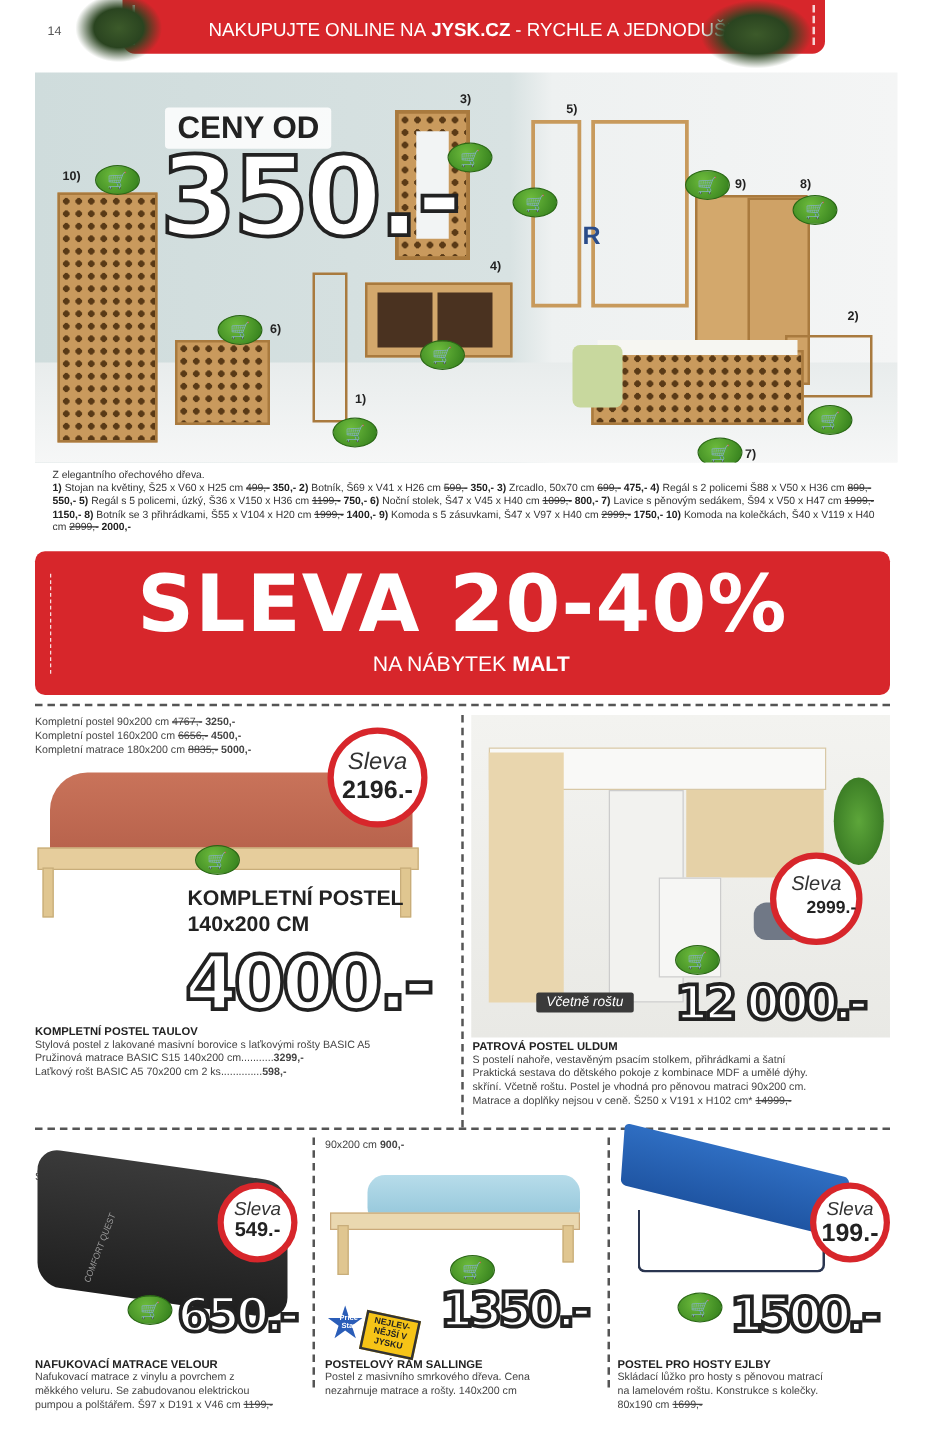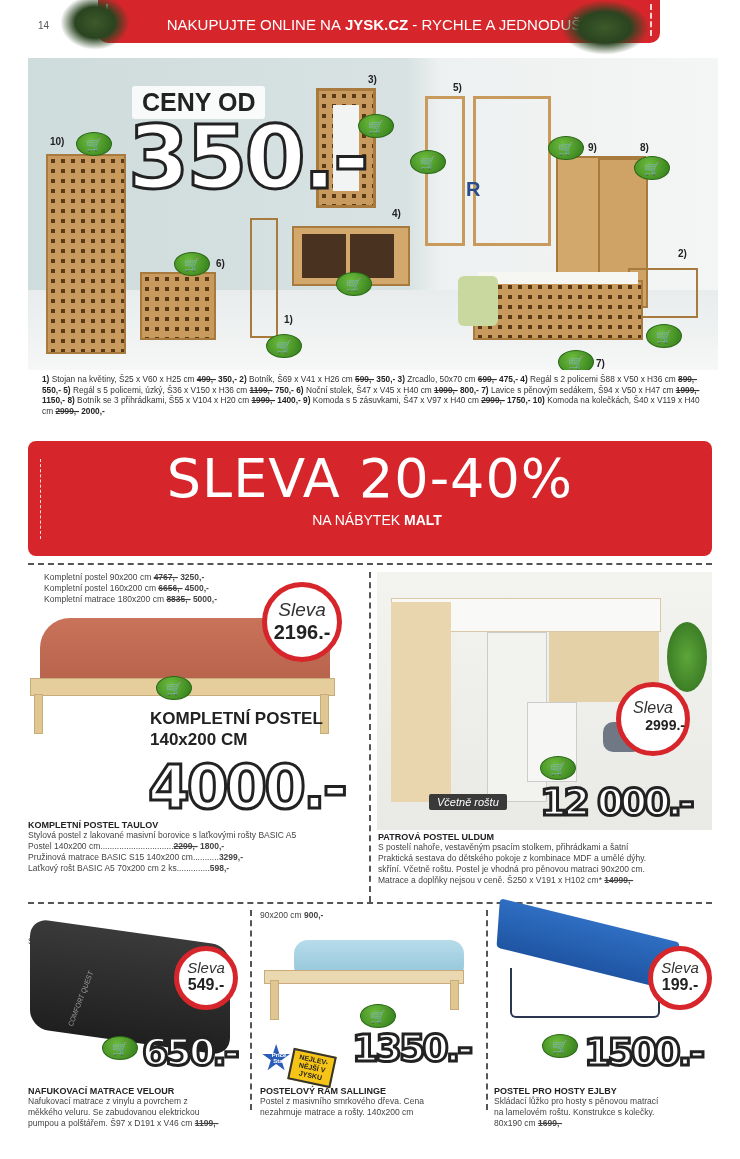--- a/index.html
+++ b/index.html
@@ -18,26 +18,26 @@
   .wood { background: #c89a5c; border: 2px solid #a97a3e; }
   .lattice { background-image: radial-gradient(#5a3a16 35%, transparent 36%); background-size: 10px 10px; background-color: #c99a5d; }
   .ceny-od { left: 104px; top: 28px; background: rgba(255,255,255,0.85); padding: 2px 10px; font-size: 25px; font-weight: bold; color: #222; border-radius: 3px; }
   .big-outline { font-family: "DejaVu Sans", sans-serif; font-weight: bold; color: #fff; -webkit-text-stroke: 3px #222; letter-spacing: -3px; }
   .hero-price { left: 100px; top: 48px; font-size: 88px; }
   .num-label { font-size: 10px; font-weight: bold; color: #222; }
   .cart { width: 36px; height: 24px; border-radius: 50%; background: radial-gradient(circle at 40% 35%, #6dbb3c, #2f7a1a); display: flex; align-items: center; justify-content: center; color: #fff; font-size: 13px; border: 1px solid #2a6815; }
 
   .hero-text { left: 42px; top: 374px; width: 670px; font-size: 8.3px; line-height: 10.6px; color: #333; }
   .hero-text b { color: #222; }
-  .strike { text-decoration: line-through; font-weight: bold; }
+  .strike { text-decoration: line-through; font-weight: normal; }
 
   .sale-banner { left: 28px; top: 441px; width: 684px; height: 115px; background: #d7262b; border-radius: 8px; color: #fff; text-align: center; }
   .sale-banner .dash { position: absolute; left: 12px; top: 18px; height: 80px; border-left: 1.5px dashed rgba(255,255,255,0.85); }
-  .sale-title { font-size: 54px; font-weight: normal; letter-spacing: 1px; padding-top: 6px; font-family: "DejaVu Sans", sans-serif; text-align: center; }
-  .sale-sub { font-size: 14px; margin-top: 2px; padding-left: 14px; }
+  .sale-title { font-size: 63px; font-weight: bold; letter-spacing: 1px; padding-top: 6px; font-family: "DejaVu Sans", sans-serif; text-align: center; }
+  .sale-sub { font-size: 17px; margin-top: 2px; padding-left: 14px; }
   .sale-sub b { font-weight: bold; }
 
   .hdash { height: 0; border-top: 2px dashed #555; }
   .vdash { width: 0; border-left: 2px dashed #555; }
 
   .small-text { font-size: 8.5px; line-height: 11px; color: #444; }
   .prod-title { font-size: 9px; font-weight: bold; color: #222; }
   .bubble { border: 5px solid #d7262b; border-radius: 50%; background: #fff; text-align: center; }
   .bubble .sl { font-style: italic; color: #333; }
   .bubble .pr { font-weight: bold; color: #222; }
@@ -112,20 +112,21 @@
   <div class="abs cart" style="left:146px;top:194px;">🛒</div>
   <div class="abs cart" style="left:308px;top:214px;">🛒</div>
   <div class="abs cart" style="left:238px;top:276px;">🛒</div>
   <div class="abs cart" style="left:520px;top:78px;">🛒</div>
   <div class="abs cart" style="left:606px;top:98px;">🛒</div>
   <div class="abs cart" style="left:618px;top:266px;">🛒</div>
   <div class="abs cart" style="left:530px;top:292px;">🛒</div>
 </div>
 
 <div class="abs hero-text">
+  <div>Z elegantního ořechového dřeva.</div>
   <div>
     <span><b>1)</b> <span>Stojan na květiny, Š25 x V60 x H25 cm</span> <span class="strike">499,-</span> <b>350,-</b></span>
     <span><b>2)</b> <span>Botník, Š69 x V41 x H26 cm</span> <span class="strike">599,-</span> <b>350,-</b></span>
     <span><b>3)</b> <span>Zrcadlo, 50x70 cm</span> <span class="strike">699,-</span> <b>475,-</b></span>
     <span><b>4)</b> <span>Regál s 2 policemi Š88 x V50 x H36 cm</span> <span class="strike">899,-</span> <b>550,-</b></span>
     <span><b>5)</b> <span>Regál s 5 policemi, úzký, Š36 x V150 x H36 cm</span> <span class="strike">1199,-</span> <b>750,-</b></span>
     <span><b>6)</b> <span>Noční stolek, Š47 x V45 x H40 cm</span> <span class="strike">1099,-</span> <b>800,-</b></span>
     <span><b>7)</b> <span>Lavice s pěnovým sedákem, Š94 x V50 x H47 cm</span> <span class="strike">1999,-</span> <b>1150,-</b></span>
     <span><b>8)</b> <span>Botník se 3 přihrádkami, Š55 x V104 x H20 cm</span> <span class="strike">1999,-</span> <b>1400,-</b></span>
     <span><b>9)</b> <span>Komoda s 5 zásuvkami, Š47 x V97 x H40 cm</span> <span class="strike">2999,-</span> <b>1750,-</b></span>
@@ -140,21 +141,21 @@
     <span>NA NÁBYTEK</span> <b>MALT</b>
   </div>
 </div>
 
 <div class="abs hdash" style="left:28px;top:563px;width:684px;"></div>
 <div class="abs vdash" style="left:369px;top:572px;height:330px;"></div>
 <div class="abs hdash" style="left:28px;top:902px;width:684px;"></div>
 <div class="abs vdash" style="left:250px;top:910px;height:200px;"></div>
 <div class="abs vdash" style="left:486px;top:910px;height:200px;"></div>
 
-<div class="abs small-text" style="left:28px;top:572px;margin-left:16px;">
+<div class="abs small-text" style="left:28px;top:572px;">
   <div><span>Kompletní postel 90x200 cm</span> <span class="strike">4767,-</span> <b>3250,-</b></div>
   <div><span>Kompletní postel 160x200 cm</span> <span class="strike">6656,-</span> <b>4500,-</b></div>
   <div><span>Kompletní matrace 180x200 cm</span> <span class="strike">8835,-</span> <b>5000,-</b></div>
 </div>
 <div class="abs bed1">
   <div class="abs mattress"></div>
   <div class="abs frame"></div>
   <div class="abs leg" style="left:4px;top:76px;"></div>
   <div class="abs leg" style="left:290px;top:76px;"></div>
 </div>
@@ -164,21 +165,20 @@
   <div class="pr" style="font-size:20px;">2196.-</div>
 </div>
 <div class="abs" style="left:150px;top:708px;font-size:17px;font-weight:bold;color:#222;line-height:21px;">
   <div>KOMPLETNÍ POSTEL</div>
   <div>140x200 CM</div>
 </div>
 <div class="abs big-outline" style="left:148px;top:752px;font-size:60px;">4000.-</div>
 <div class="abs" style="left:28px;top:820px;width:335px;">
   <div class="prod-title">KOMPLETNÍ POSTEL TAULOV</div>
   <div class="small-text">Stylová postel z lakované masivní borovice s laťkovými rošty BASIC A5</div>
-  <div class="small-text"><span>Postel 140x200 cm</span><span>...............................</span><span class="strike">2299,-</span> <b>1800,-</b></div>
   <div class="small-text"><span>Pružinová matrace BASIC S15 140x200 cm</span><span>...........</span><b>3299,-</b></div>
   <div class="small-text"><span>Laťkový rošt BASIC A5 70x200 cm 2 ks</span><span>..............</span><b>598,-</b></div>
 </div>
 
 <div class="abs uldum">
   <div class="abs" style="left:14px;top:26px;width:270px;height:34px;background:#f9f9f7;border:1px solid #d8c8a6;"></div>
   <div class="abs" style="left:14px;top:30px;width:60px;height:200px;background:#e9d6ae;"></div>
   <div class="abs" style="left:110px;top:60px;width:60px;height:170px;background:#f2f2ef;border:1px solid #ccc;"></div>
   <div class="abs" style="left:172px;top:60px;width:110px;height:70px;background:#e5d1a7;"></div>
   <div class="abs" style="left:150px;top:130px;width:50px;height:80px;background:#f6f6f4;border:1px solid #ccc;"></div>
@@ -237,21 +237,21 @@
   <div class="prod-title">POSTELOVÝ RÁM SALLINGE</div>
   <div class="small-text">Postel z masivního smrkového dřeva. Cena</div>
   <div class="small-text">nezahrnuje matrace a rošty.  140x200 cm</div>
 </div>
 
 <div class="abs mat-blue" style="left:498px;top:920px;width:180px;height:50px;transform:skewY(10deg) rotate(4deg);"></div>
 <div class="abs" style="left:510px;top:968px;width:150px;height:50px;border:2px solid #2a3550;border-top:none;border-radius:0 0 6px 6px;"></div>
 <div class="abs cart" style="left:542px;top:1034px;">🛒</div>
 <div class="abs bubble" style="left:648px;top:946px;width:64px;height:64px;padding-top:8px;">
   <div class="sl" style="font-size:15px;">Sleva</div>
-  <div class="pr" style="font-size:16px;">199.-</div>
+  <div class="pr" style="font-size:20px;">199.-</div>
 </div>
 <div class="abs big-outline" style="left:584px;top:1030px;font-size:38px;">1500.-</div>
 <div class="abs" style="left:494px;top:1086px;width:225px;">
   <div class="prod-title">POSTEL PRO HOSTY EJLBY</div>
   <div class="small-text">Skládací lůžko pro hosty s pěnovou matrací</div>
   <div class="small-text">na lamelovém roštu. Konstrukce s kolečky.</div>
   <div class="small-text"><span>80x190 cm</span> <span class="strike">1699,-</span></div>
 </div>
 
 </body></html>

